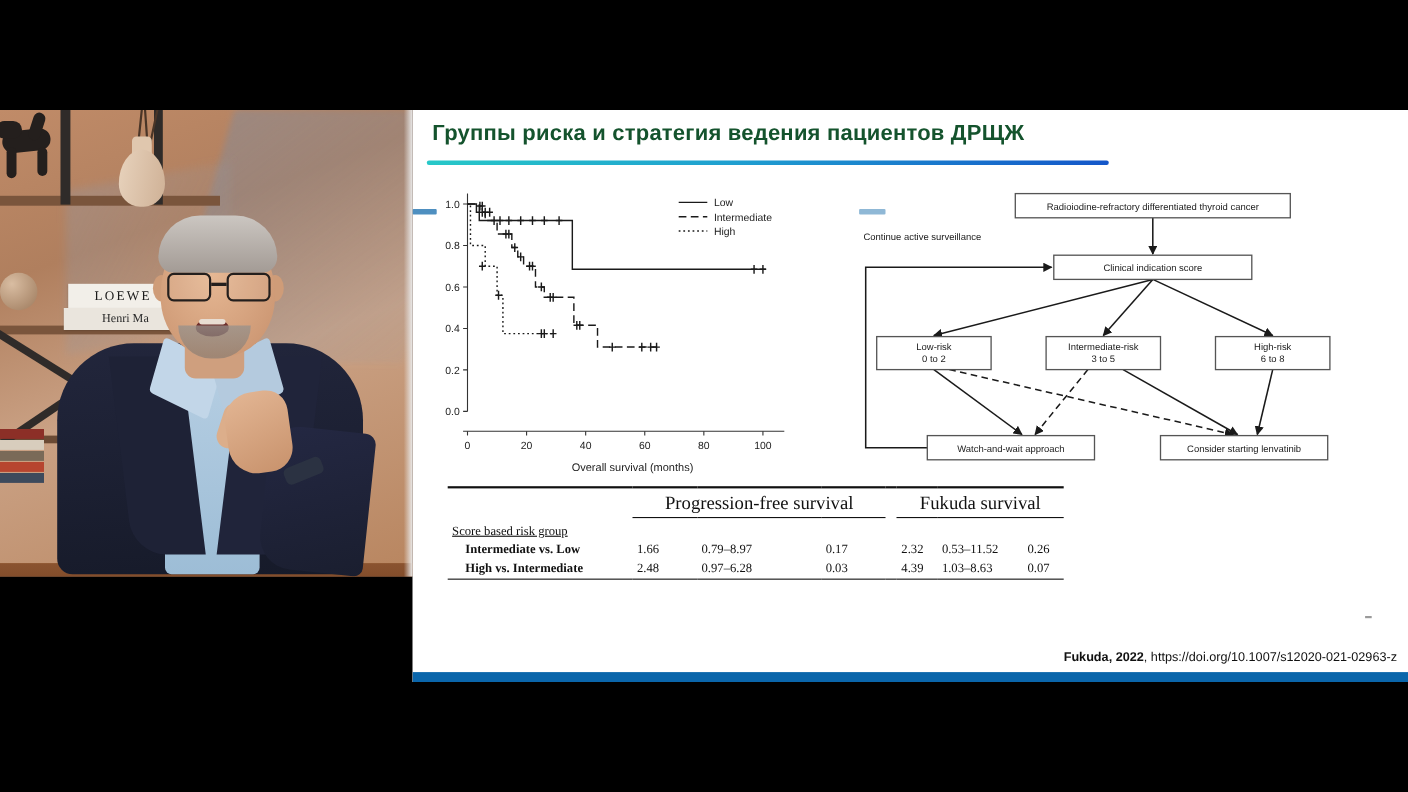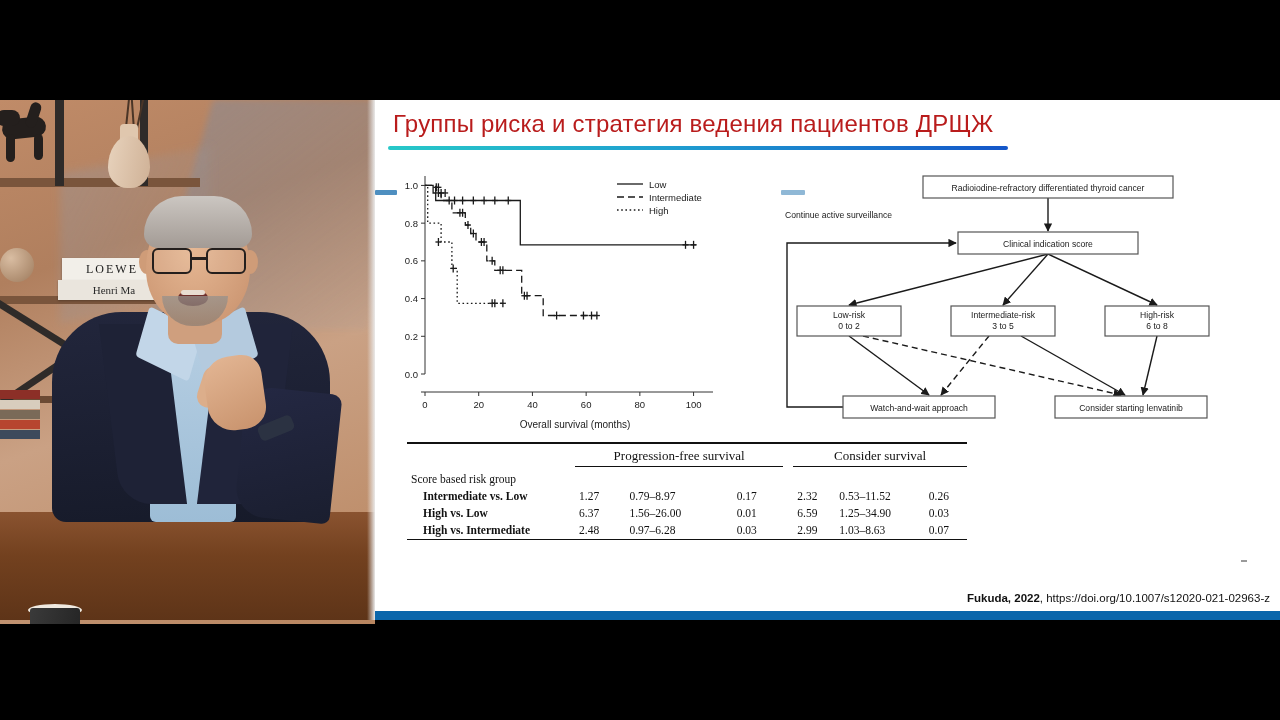--- a/index.html
+++ b/index.html
@@ -10,21 +10,21 @@
   }
   #stage { position: relative; width: 1280px; height: 720px; background:#000; }
 
   
   .letterbox { position:absolute; left:0; width:1280px; background:#000; }
   .lb-top { top:0; height:100px; }
   .lb-bottom { top:620px; height:100px; }
 
   
   #webcam {
-    position:absolute; left:0; top:100px; width:375px; height:524px;
+    position:absolute; left:0; top:100px; width:375px; height:424px;
     overflow:hidden; background:#8a5f46;
   }
   .wc-wall { position:absolute; inset:0;
     background:linear-gradient(160deg,#c08b68 0%,#b07f5e 28%,#caa184 55%,#b8855f 100%); }
   .wc-shadow { position:absolute; left:180px; top:0px; width:220px; height:230px;
     background:linear-gradient(135deg,rgba(120,140,165,.42),rgba(150,165,185,.10));
     transform:skewX(-16deg); filter:blur(3px); }
   .wc-shadow2 { position:absolute; left:60px; top:60px; width:150px; height:150px;
     background:linear-gradient(120deg,rgba(140,155,175,.30),rgba(160,170,185,.05));
     transform:skewY(-10deg); filter:blur(4px); }
@@ -132,21 +132,21 @@
   .wc-rightedge { position:absolute; right:0; top:0; width:8px; height:520px;
     background:linear-gradient(90deg,rgba(0,0,0,0),#e9e9e9); }
 
   
   #slide {
     position:absolute; left:375px; top:100px; width:905px; height:520px;
     background:#ffffff; overflow:hidden;
   }
   .slide-title {
     position:absolute; left:18px; top:10px;
-    font-size:24px; font-weight:normal; color:#b91c1c;
+    font-size:20px; font-weight:bold; color:#14532d;
     letter-spacing:.2px; white-space:nowrap;
   }
   .title-rule {
     position:absolute; left:13px; top:46px; width:620px; height:4px;
     background:linear-gradient(90deg,#27c8c8 0%,#1f9fd0 45%,#1456c9 100%);
     border-radius:2px;
   }
   .logo { position:absolute; right:10px; top:10px; width:126px; height:34px; display:flex;
     align-items:center; gap:6px; }
   .logo-mark { width:30px; height:30px; border-radius:5px;
@@ -172,25 +172,25 @@
   
   #km { position:absolute; left:10px; top:62px; width:360px; height:275px; }
 
   
   #flow { position:absolute; left:400px; top:70px; width:500px; height:265px; }
 
   
   #tbl { position:absolute; left:32px; top:342px; width:560px; font-family:"Liberation Serif",serif; }
   #tbl table { border-collapse:collapse; width:100%; font-size:11.5px; color:#111; }
   #tbl .rule-top td { border-top:2px solid #111; }
-  #tbl .grp-head td { padding-top:4px; padding-bottom:2px; font-size:13px; }
+  #tbl .grp-head td { padding-top:4px; padding-bottom:2px; font-size:17px; }
   #tbl .grp-head .u { border-bottom:1px solid #111; text-align:center; }
   #tbl .col-head td { padding:3px 4px 3px 4px; border-bottom:2px solid #111; }
   #tbl td { padding:2.5px 4px; }
-  #tbl .sec td { padding-top:6px; }
+  #tbl .sec td { padding-top:6px;text-decoration:underline; }
   #tbl .indent { padding-left:16px;font-weight:bold; }
   #tbl .rule-bottom td { border-top:1.5px solid #111; height:4px; padding:0; }
   #tbl .num { text-align:left; }
   #tbl .pv { font-style:italic; }
 </style>
 </head>
 <body>
 
 <div id="stage">
 
@@ -517,54 +517,44 @@
         </g>
     </svg>
 
     <div id="tbl">
       <table>
         <thead>
           <tr class="rule-top grp-head">
             <td style="width:168px;"></td>
             <td class="u" colspan="3">Progression-free survival</td>
             <td style="width:10px;"></td>
-            <td class="u" colspan="3">Consider survival</td>
+            <td class="u" colspan="3">Fukuda survival</td>
           </tr>
         </thead>
         <tbody id="tbl-body">
             <tr class="sec">
               <td colspan="8">Score based risk group</td>
             </tr>
             <tr>
               <td class="indent">Intermediate vs. Low</td>
-              <td class="num">1.27</td>
+              <td class="num">1.66</td>
               <td class="num">0.79–8.97</td>
               <td class="num">0.17</td>
               <td></td>
               <td class="num">2.32</td>
               <td class="num">0.53–11.52</td>
               <td class="num">0.26</td>
             </tr>
             <tr>
-              <td class="indent">High vs. Low</td>
-              <td class="num">6.37</td>
-              <td class="num">1.56–26.00</td>
-              <td class="num">0.01</td>
-              <td></td>
-              <td class="num">6.59</td>
-              <td class="num">1.25–34.90</td>
-              <td class="num">0.03</td>
-            </tr>
-            <tr>
               <td class="indent">High vs. Intermediate</td>
               <td class="num">2.48</td>
               <td class="num">0.97–6.28</td>
               <td class="num">0.03</td>
               <td></td>
-              <td class="num">2.99</td>
+              <td class="num">4.39</td>
               <td class="num">1.03–8.63</td>
               <td class="num">0.07</td>
             </tr>
           </tbody>
         <tfoot>
           <tr class="rule-bottom">
               <td colspan="8"></td>
             </tr>
         </tfoot>
       </table>

